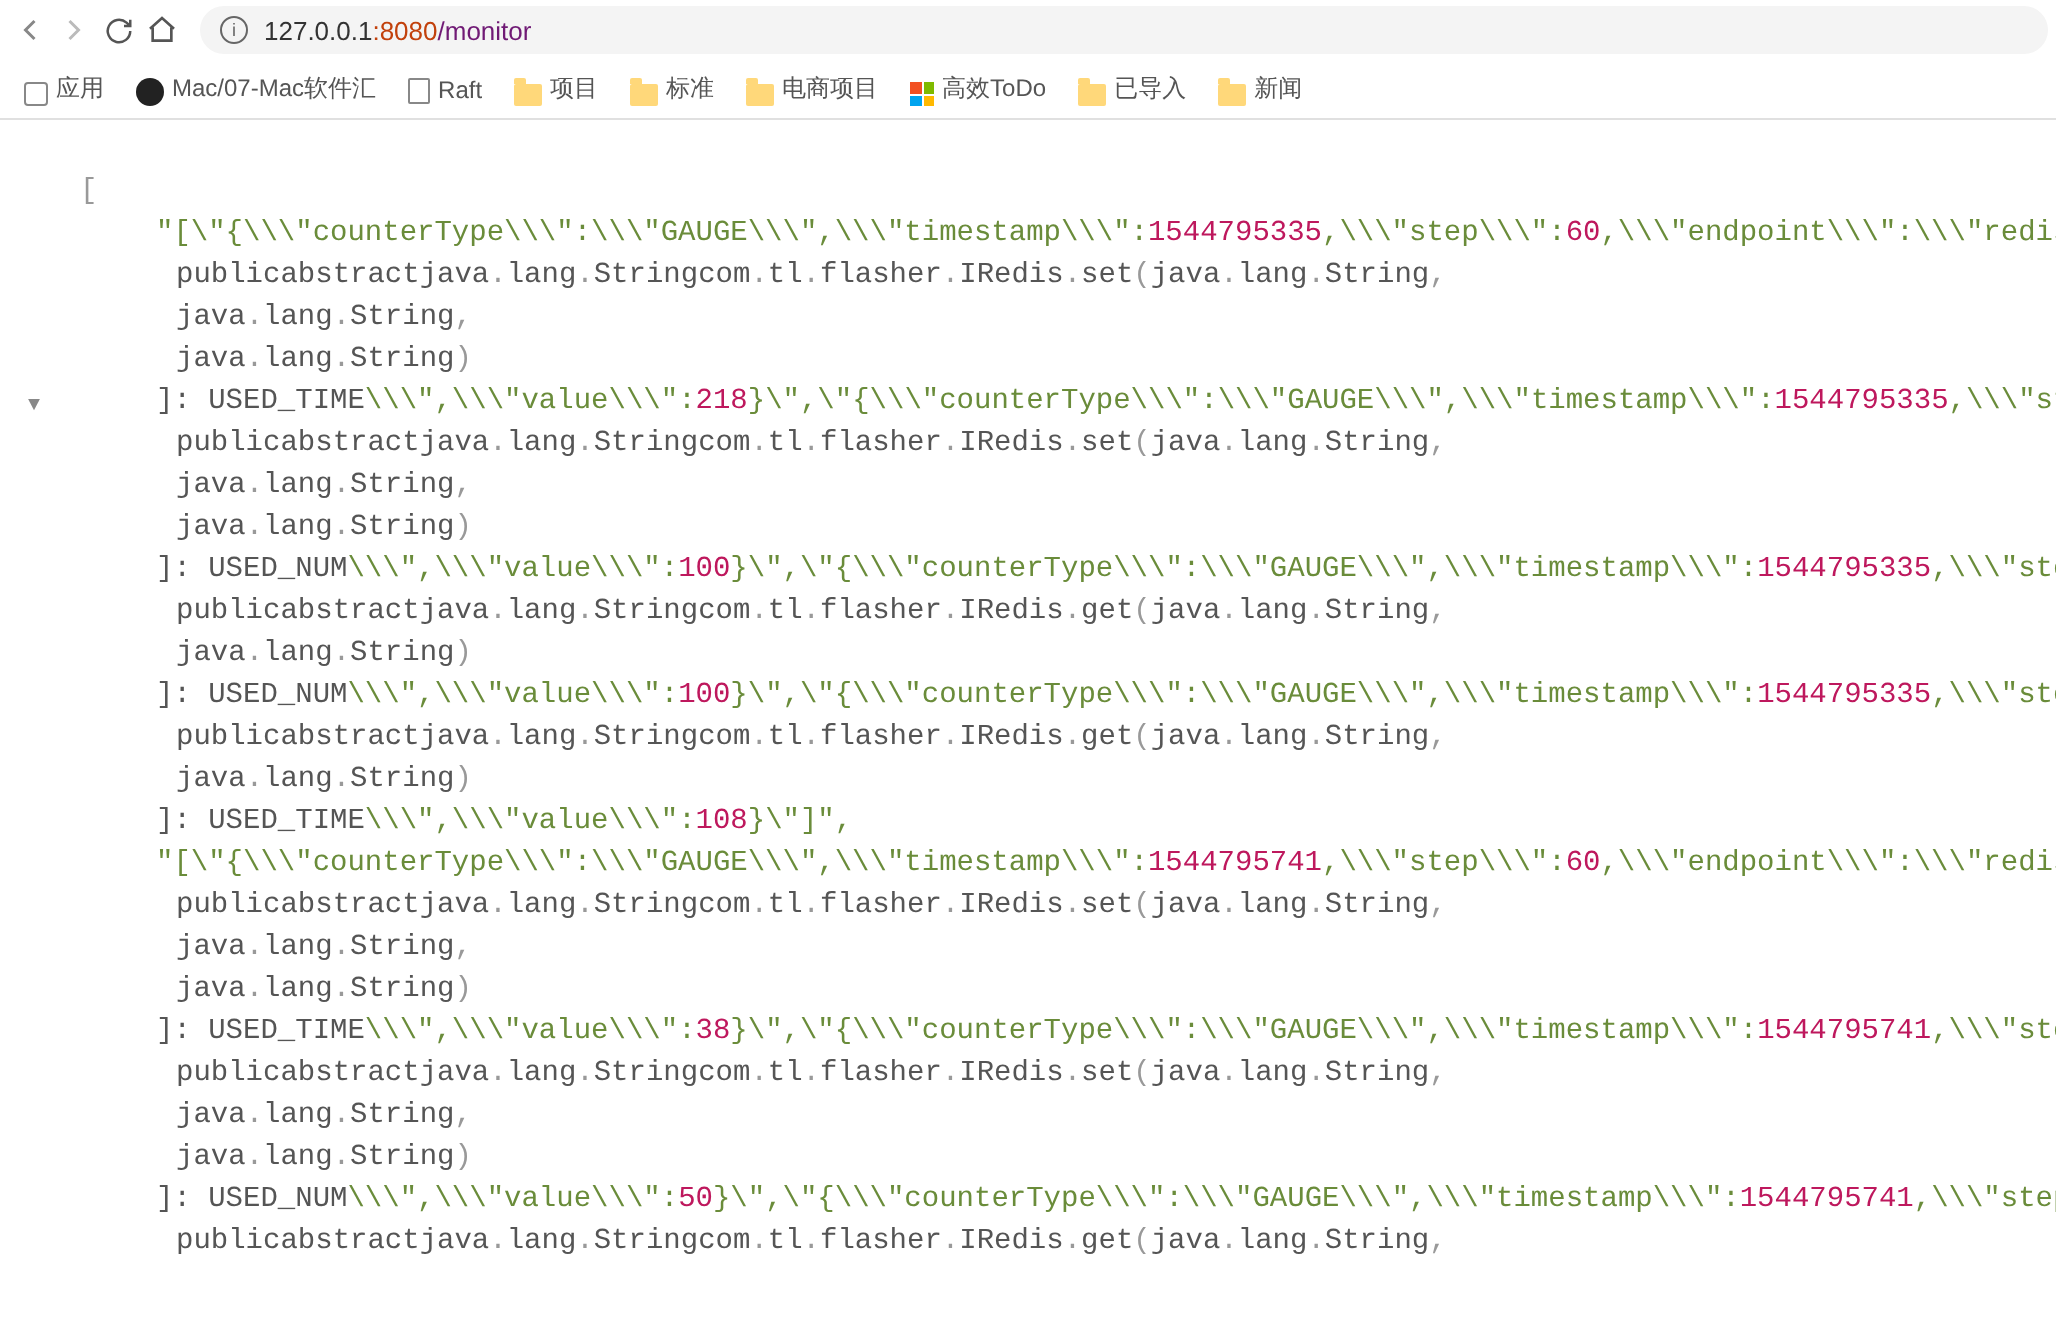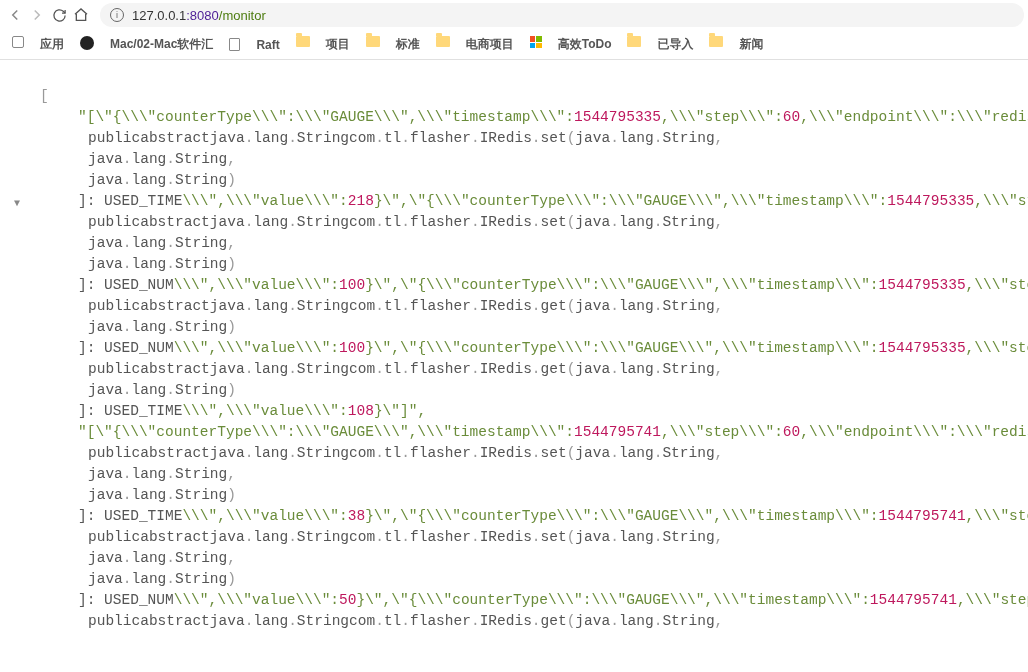--- a/index.html
+++ b/index.html
@@ -2,24 +2,24 @@
 <html><head>
 <meta charset="utf-8">
 <style>
   * { margin: 0; padding: 0; box-sizing: border-box; }
   body { width: 1028px; height: 672px; overflow: hidden; font-family: Arial, "Microsoft YaHei", sans-serif; background: #fff; }
   .browser-bar { height: 30px; background: #fff; display: flex; align-items: center; padding: 0 4px; font-size: 14px; color: #555; }
   .nav-ico { width: 22px; display: inline-flex; justify-content: center; align-items: center; color: #555; }
   .refresh-ico svg { width: 15px; height: 15px; }
   .url-field { flex: 1; display: flex; align-items: center; margin-left: 8px; height: 24px; background: #f4f4f4; border-radius: 14px; padding: 0 10px; font-size: 13px; color: #333; }
   .secure-ico { width: 14px; height: 14px; border: 1.2px solid #666; border-radius: 50%; display: inline-flex; justify-content: center; align-items: center; font-size: 9px; color: #666; margin-right: 8px; }
-  .url-port { color: #4c1d95; }
-  .url-path { color: #4d7c0f; }
+  .url-port { color: #c2410c; }
+  .url-path { color: #701a75; }
   .bm-bar { height: 30px; display: flex; align-items: center; padding: 0 6px; font-size: 12px; color: #555; border-bottom: 1px solid #e0e0e0; background: #fff; gap: 4px; }
-  .bm { display: inline-flex; align-items: flex-start; gap: 16px; padding: 0 6px; font-weight: bold; }
+  .bm { display: inline-flex; align-items: flex-end; gap: 4px; padding: 0 6px; }
   .square-ico { width: 12px; height: 12px; border: 1px solid #888; border-radius: 2px; }
   .folder-ico { width: 14px; height: 11px; background: #ffd87a; border-radius: 1px; position: relative; }
   .folder-ico::before { content: ""; position: absolute; top: -3px; left: 0; width: 6px; height: 3px; background: #ffd87a; border-radius: 1px 1px 0 0; }
   .file-ico { width: 11px; height: 13px; border: 1px solid #888; border-radius: 1px; }
   .gh-ico { width: 14px; height: 14px; background: #222; border-radius: 50%; }
   .ms-ico { width: 12px; height: 12px; display: grid; grid-template: 1fr 1fr / 1fr 1fr; gap: 1px; }
   .ms-ico span:nth-child(1){background:#f25022;} .ms-ico span:nth-child(2){background:#7fba00;}
   .ms-ico span:nth-child(3){background:#00a4ef;} .ms-ico span:nth-child(4){background:#ffb900;}
   .code-pane { position: relative; padding: 8px 0 0 24px; font-family: Consolas, "Courier New", monospace; font-size: 14.5px; color: #999; background: #fff; line-height: 21px; }
   .toggle { position: absolute; left: 14px; top: 133px; font-size: 10px; color: #888; }
@@ -68,21 +68,21 @@
   </div>
 </div>
 
 <div class="bm-bar">
   <span class="bm">
       <span class="square-ico"></span>
       <span>应用</span>
     </span>
   <span class="bm">
       <span class="gh-ico"></span>
-      <span>Mac/02-Mac软件汇</span>
+      <span>Mac/07-Mac软件汇</span>
     </span>
   <span class="bm">
       <span class="file-ico"></span>
       <span>Raft</span>
     </span>
   <span class="bm">
       <span class="folder-ico"></span>
       <span>项目</span>
     </span>
   <span class="bm">

